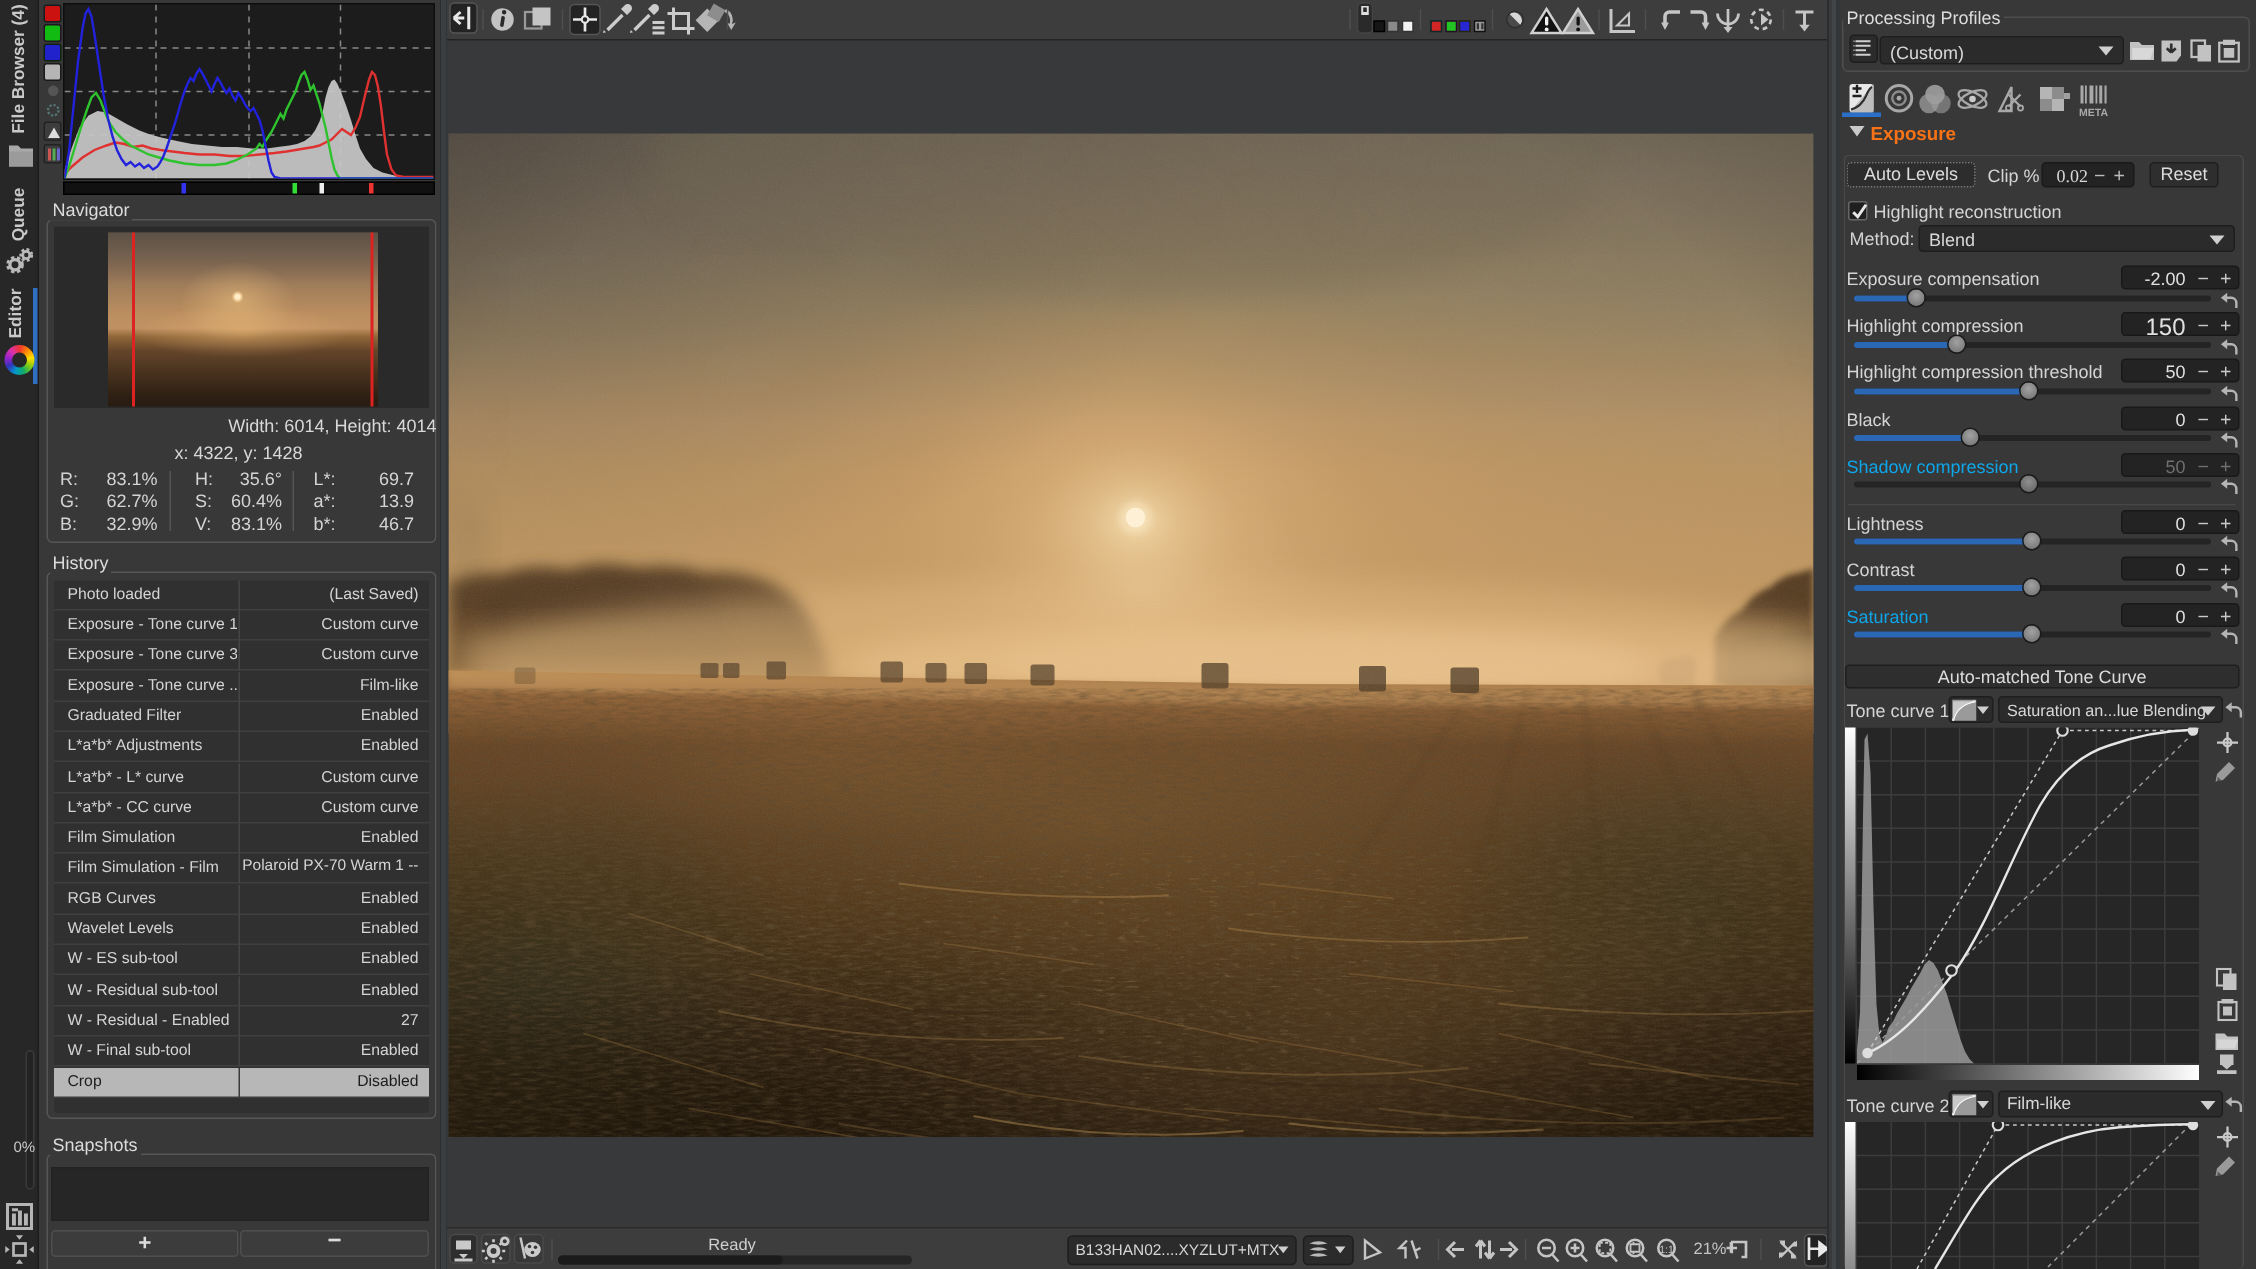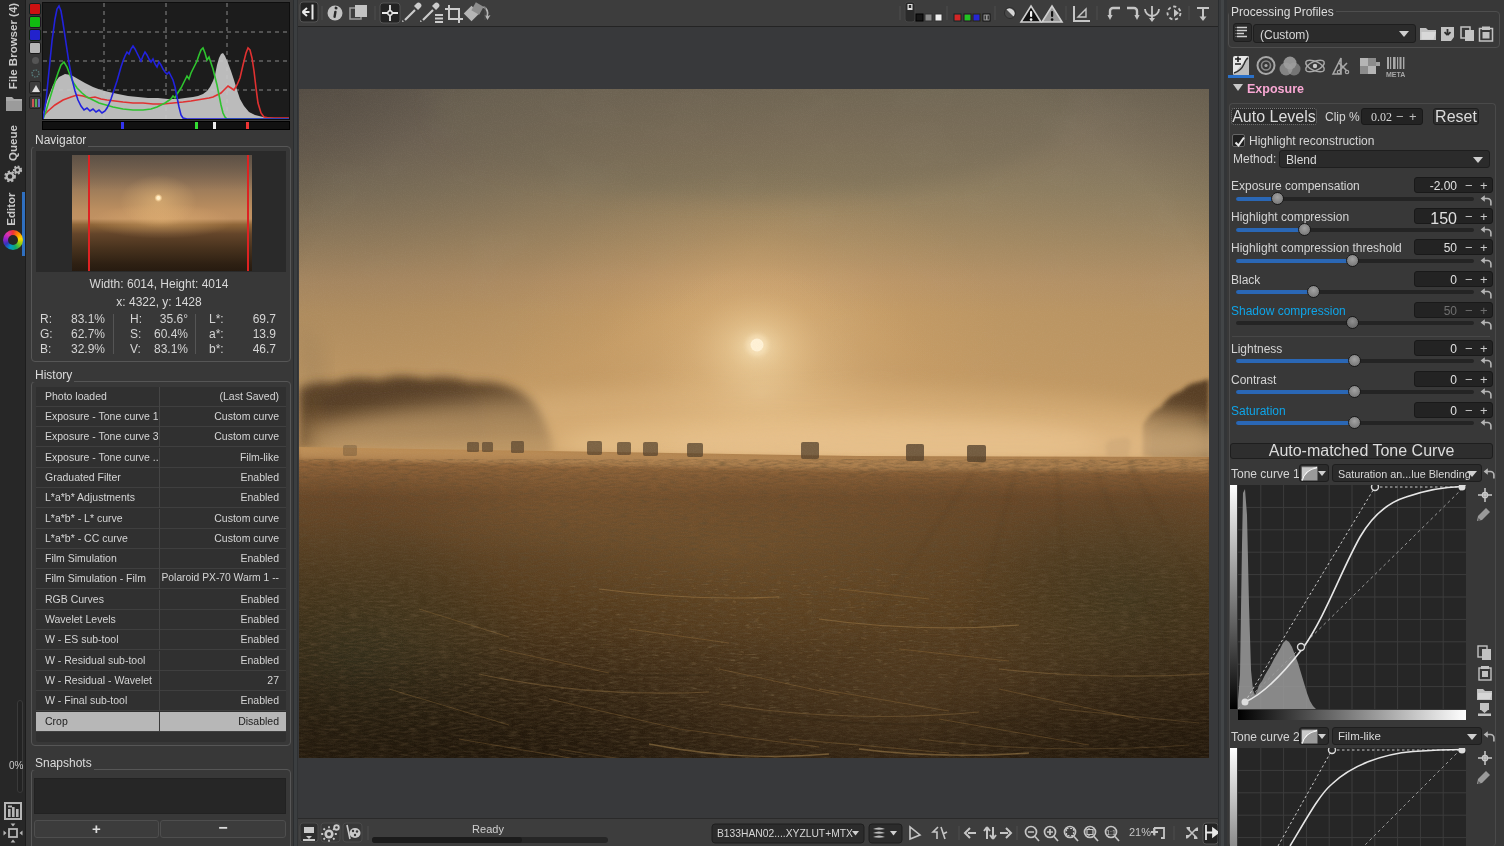--- a/index.html
+++ b/index.html
@@ -13,21 +13,21 @@
 #center { position:absolute; left:298px; top:0; width:920px; height:846px; background:#38393b; }
 #rdivider { position:absolute; left:1218px; top:0; width:9px; height:846px; background:linear-gradient(90deg,#2b2d2f 0 1px,#383a3c 1px 3px,#424547 3px 6px,#333537 6px 9px); }
 #rpanel { position:absolute; left:1227px; top:0; width:277px; height:846px; background:#383838; }
 .frame { position:absolute; border:1px solid #565656; border-radius:4px; }
 .flabel { position:absolute; font-size:12px; color:#dcdcdc; }
 #toptb { position:absolute; left:298px; top:0; width:920px; height:27px; background:#3d3d3d; border-bottom:1px solid #242424; }
 #statusbar { position:absolute; left:298px; top:818px; width:920px; height:28px; background:#3d3d3d; border-top:1px solid #2a2a2a; }
 .hrow { position:absolute; left:0; width:100%; height:20px; font-size:10.5px; color:#d4d4d4; }
 .hrow .n { position:absolute; left:9px; top:3px; max-width:113px; overflow:hidden; white-space:nowrap; }
 .hrow .v { position:absolute; right:7px; top:3px; }
-.btn { position:absolute; background:#2e2e2e; border:1px solid #1e1e1e; border-radius:3px; color:#dcdcdc; font-size:16px; text-align:center; }
+.btn { position:absolute; background:#2e2e2e; border:1px solid #1e1e1e; border-radius:3px; color:#dcdcdc; font-size:12px; text-align:center; }
 .slbl { position:absolute; font-size:12px; color:#d4d4d4; }
 .navt { position:absolute; left:0; width:264px; height:15px; font-size:12px; color:#d4d4d4; }
 .navt .a { position:absolute; top:0; }
 .navt .b { position:absolute; top:0; }
 .hrow { border-bottom:1px solid #3f3f3f; }
 .hrow .c { position:absolute; left:123px; top:0; width:1px; height:20px; background:#454545; }
 #navthumb { background:
   radial-gradient(circle 4px at 48% 37%, #ffefc9 0 1.5px, rgba(250,215,160,0.8) 2.5px, rgba(240,190,120,0) 4px),
   radial-gradient(ellipse 55px 38px at 48% 40%, rgba(242,196,128,0.5), rgba(242,196,128,0) 70%),
   radial-gradient(ellipse 90px 22px at 50% 57%, rgba(235,185,120,0.45), rgba(235,185,120,0) 80%),
@@ -114,21 +114,21 @@
     <div class="abs" style="left:203px; top:0px; width:3px; height:7px; background:#e33;"></div>
   </div>
 
   <div class="frame" style="left:4px; top:146px; width:260px; height:216px;"></div>
   <div class="flabel" style="left:6px; top:133px; background:#383838; padding:0 2px;">Navigator</div>
   <div class="abs" style="left:9px; top:151px; width:250px; height:121px; background:#2a2a2a;">
     <div class="abs" style="left:36px; top:4px; width:180px; height:116px;" id="navthumb"></div>
     <div class="abs" style="left:52px; top:4px; width:2px; height:116px; background:#d22;"></div>
     <div class="abs" style="left:211px; top:4px; width:2px; height:116px; background:#d22;"></div>
   </div>
-  <div class="abs" style="left:0px; top:277px; width:264px; text-align:center; font-size:12px;">Width: 6014, Height: 4014</div>
+  <div class="abs" style="left:0px; top:277px; width:264px; text-align:right; font-size:12px;">Width: 6014, Height: 4014</div>
   <div class="abs" style="left:0px; top:295px; width:264px; text-align:center; font-size:12px;">x: 4322, y: 1428</div>
   <div class="abs" style="left:86px; top:314px; width:1px; height:40px; background:#555;"></div>
   <div class="abs" style="left:168px; top:314px; width:1px; height:40px; background:#555;"></div>
   <div class="navt" style="top:312px;">
       <span class="a" style="left:13px;">R:</span>
       <span class="b" style="right:186px;">83.1%</span>
       <span class="a" style="left:103px;">H:</span>
       <span class="b" style="right:103px;">35.6°</span>
       <span class="a" style="left:182px;">L*:</span>
       <span class="b" style="right:15px;">69.7</span>
@@ -217,21 +217,21 @@
         <span class="n">W - ES sub-tool</span>
         <span class="c"></span>
         <span class="v">Enabled</span>
       </div>
     <div class="hrow" style="top:264px;">
         <span class="n">W - Residual sub-tool</span>
         <span class="c"></span>
         <span class="v">Enabled</span>
       </div>
     <div class="hrow" style="top:284px;">
-        <span class="n">W - Residual - Wavelet</span>
+        <span class="n">W - Residual - Enabled</span>
         <span class="c"></span>
         <span class="v">27</span>
       </div>
     <div class="hrow" style="top:304px;">
         <span class="n">W - Final sub-tool</span>
         <span class="c"></span>
         <span class="v">Enabled</span>
       </div>
     <div class="hrow" style="top:325px; background:#b7b7b7; color:#1c1c1c;">
         <span class="n">Crop</span>
@@ -699,21 +699,21 @@
         <rect x="166" y="4" width="2.6" height="12"></rect>
           <rect x="170" y="4" width="1.2" height="12"></rect>
         <rect x="172.5" y="4" width="2" height="12"></rect>
           <rect x="176" y="4" width="1.4" height="12"></rect>
         <text x="159" y="24" font-size="7" font-weight="bold" fill="#a8a8a8" font-family="Liberation Sans">META</text>
       </g>
     </svg>
   </div>
   
   <div class="abs" style="left:6px; top:84px; width:0; height:0; border-left:5px solid transparent; border-right:5px solid transparent; border-top:7px solid #c9c9c9;"></div>
-  <div class="abs" style="left:20px; top:82px; font-size:12.5px; font-weight:bold; color:#f9a8d4;">Exposure</div>
+  <div class="abs" style="left:20px; top:82px; font-size:12.5px; font-weight:bold; color:#f97316;">Exposure</div>
   
   <div class="abs" style="left:2px; top:103px; width:267px; height:743px; border:1px solid #4a4a4a; border-radius:4px; border-bottom:none;"></div>
   <div class="btn" style="left:4px; top:108px; width:86px; height:17px; line-height:15px; border:1px dotted #777; background:#2d2d2d;">Auto Levels</div>
   <div class="slbl" style="left:98px; top:110px;">Clip %</div>
   <div class="abs" style="left:134px; top:108px; width:62px; height:17px; background:#232323; border:1px solid #191919; border-radius:3px;">
     <span style="position:absolute; left:0; top:1px; width:30px; text-align:right; font-size:12px;font-family:Liberation Serif, serif;">0.02</span>
     <span style="position:absolute; left:34px; top:0px; font-size:13px; color:#bbb;">−</span>
     <span style="position:absolute; left:47px; top:0px; font-size:13px; color:#bbb;">+</span>
   </div>
   <div class="btn" style="left:206px; top:108px; width:46px; height:17px; line-height:15px;">Reset</div>

